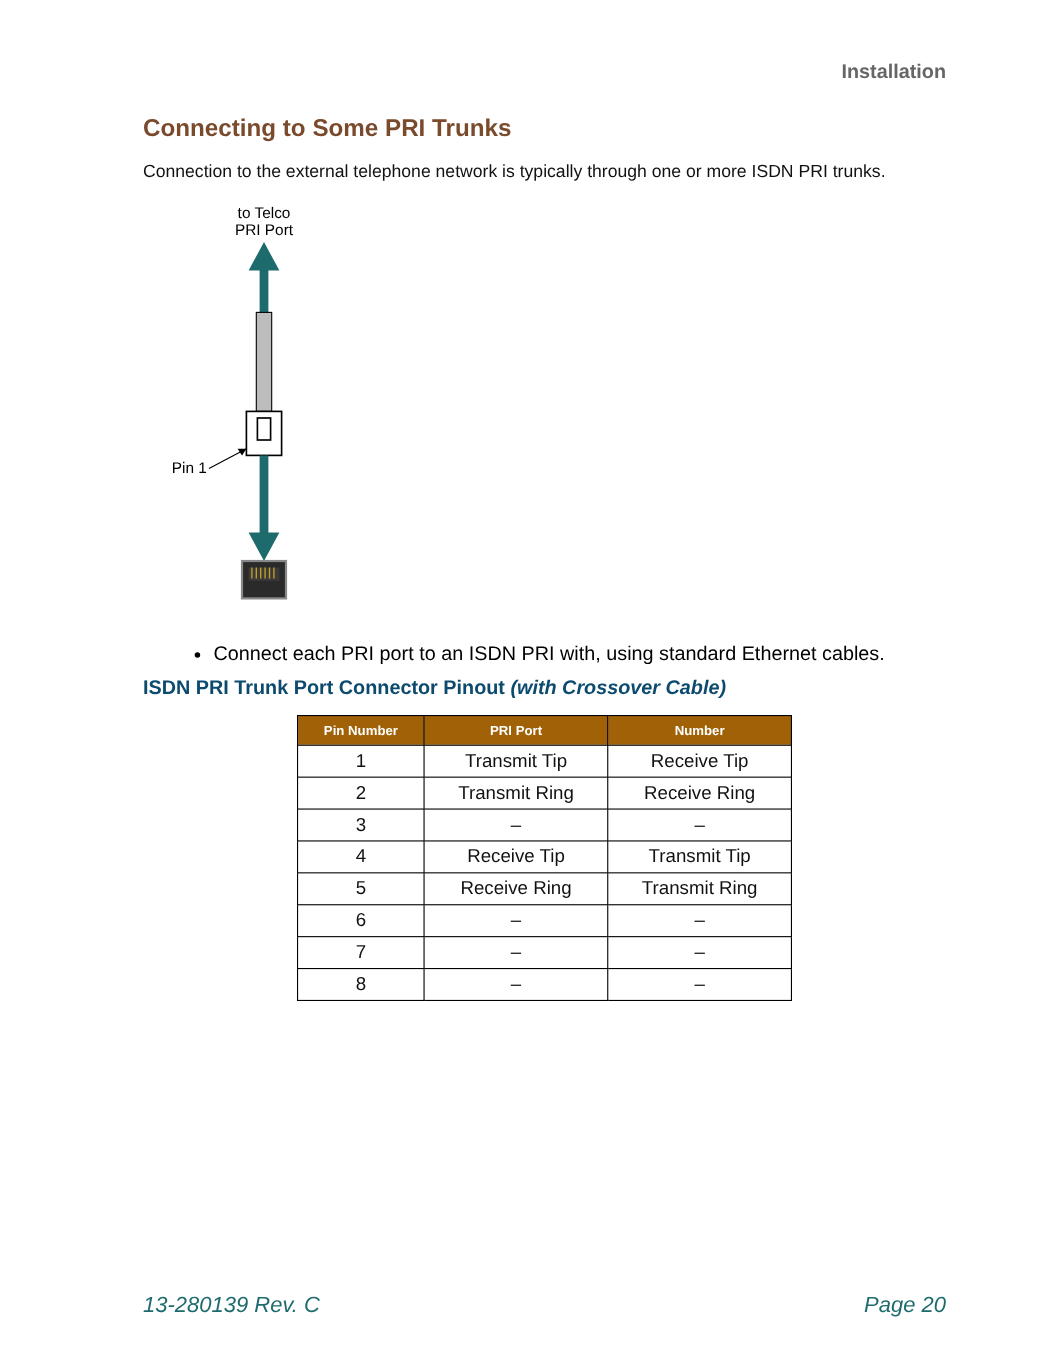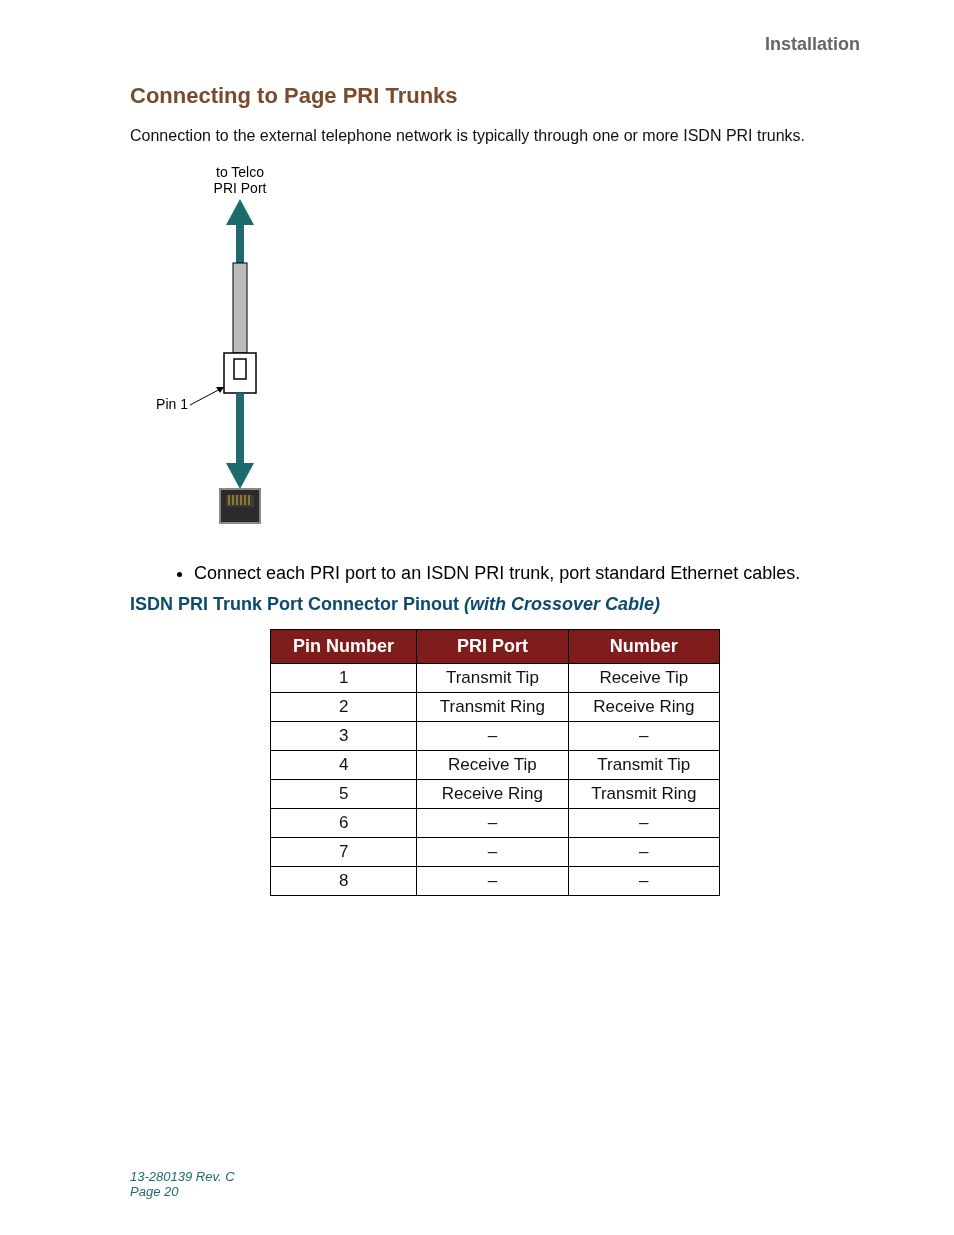--- a/index.html
+++ b/index.html
@@ -10,21 +10,21 @@
   body {
     width: 954px;
     height: 1235px;
     position: relative;
     font-family: Arial, Helvetica, sans-serif;
     color: #000;
   }
   .page {
     position: absolute;
     left: 130px;
-    top: 34px;
+    top: 55px;
     width: 730px;
   }
   .header-right {
     text-align: right;
     font-weight: bold;
     color: #666;
     font-size: 18px;
     margin-bottom: 28px;
   }
   .sect-title {
@@ -76,56 +76,55 @@
   }
   .tbl-wrap {
     display: flex;
     justify-content: center;
   }
   table.pinout {
     border-collapse: collapse;
     width: 450px;
   }
   table.pinout th {
-    background: #7f1d1d;
+    background: #a16207;
     color: #fff;
     font-weight: bold;
-    font-size: 18px;
+    font-size: 12px;
     padding: 6px 8px;
     border: 1.5px solid #000;
     text-align: center;
   }
   table.pinout td {
     border: 1.5px solid #000;
     font-size: 17px;
     text-align: center;
     padding: 4px 8px;
     color: #111;
   }
   .footer {
     position: absolute;
     left: 130px;
     bottom: 36px;
     width: 730px;
     display: flex;
     justify-content: space-between;
     font-style: italic;
     color: #1e6b6e;
-    font-size: 13px;
-    flex-direction: column;
+    font-size: 20px;
   }
 </style>
 </head>
 <body>
 
 <div class="page">
 
   <div class="header-right">Installation</div>
 
-  <div class="sect-title">Connecting to Page PRI Trunks</div>
+  <div class="sect-title">Connecting to Some PRI Trunks</div>
 
   <div class="body-text">Connection to the external telephone network is typically through one or more ISDN PRI trunks.</div>
 
   <div class="diagram-wrap">
     <svg width="220" height="370" viewBox="0 0 220 370">
 
       <text x="110" y="14" text-anchor="middle" font-family="Arial" font-size="14" fill="#000">to Telco</text>
       <text x="110" y="30" text-anchor="middle" font-family="Arial" font-size="14" fill="#000">PRI Port</text>
 
       <line x1="110" y1="100" x2="110" y2="52" stroke="#1e6b6e" stroke-width="8"></line>
@@ -150,21 +149,21 @@
         <line x1="103" y1="332" x2="103" y2="342"></line>
         <line x1="107" y1="332" x2="107" y2="342"></line>
         <line x1="111" y1="332" x2="111" y2="342"></line>
         <line x1="115" y1="332" x2="115" y2="342"></line>
         <line x1="119" y1="332" x2="119" y2="342"></line>
       </g>
     </svg>
   </div>
 
   <ul class="bullets">
-    <li>Connect each PRI port to an ISDN PRI trunk, port standard Ethernet cables.</li>
+    <li>Connect each PRI port to an ISDN PRI with, using standard Ethernet cables.</li>
   </ul>
 
 
   <div class="sub-head">
     <span>ISDN PRI Trunk Port Connector Pinout </span><span class="ital">(with Crossover Cable)</span>
   </div>
 
   <div class="tbl-wrap">
     <table class="pinout">
       <thead>

